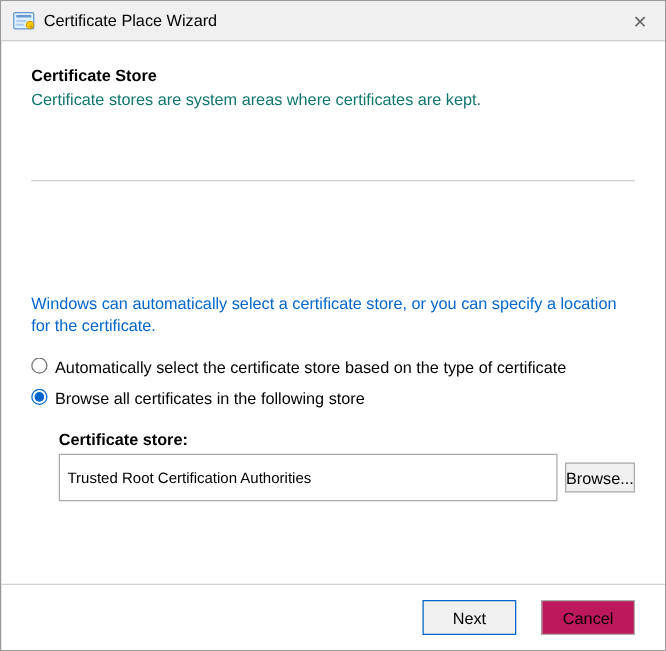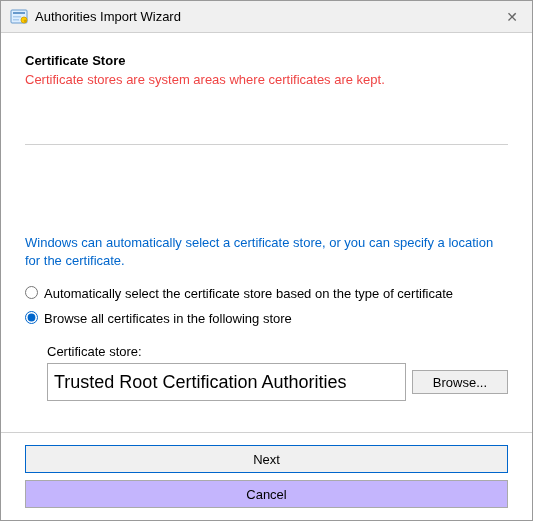--- a/index.html
+++ b/index.html
@@ -67,21 +67,21 @@
       padding: 20px 24px 12px 24px;
     }
     .section-title {
       font-weight: bold;
       font-size: 13px;
       margin-bottom: 4px;
       color: #000;
     }
     .section-desc {
       font-size: 13px;
-      color: #ef4444;
+      color: #0f766e;
     }
     .divider {
       height: 1px;
       background: #d0d0d0;
       margin: 0 24px;
     }
     .main-content {
       padding: 20px 24px;
       flex: 1;
     }
@@ -114,60 +114,60 @@
       cursor: pointer;
     }
     .cert-store-container {
       margin-top: 8px;
       margin-left: 22px;
     }
     .cert-store-label {
       font-size: 13px;
       color: #000;
       margin-bottom: 4px;
+      font-weight: bold;
     }
     .cert-store-row {
       display: flex;
       align-items: center;
       gap: 6px;
     }
     .cert-store-input {
       flex: 1;
       height: 24px;
       border: 1px solid #aaa;
       padding: 18px 6px;
-      font-size: 18px;
+      font-size: 12px;
       font-family: 'Segoe UI', Tahoma, Geneva, Verdana, sans-serif;
       background: #fff;
       color: #000;
     }
     .browse-btn {
       height: 24px;
-      padding: 0 20px;
+      padding: 0 0;
       background: #f0f0f0;
       border: 1px solid #aaa;
       font-size: 13px;
       font-family: 'Segoe UI', Tahoma, Geneva, Verdana, sans-serif;
       cursor: pointer;
       color: #000;
     }
     .footer {
       padding: 12px 24px;
       border-top: 1px solid #d0d0d0;
       display: flex;
       justify-content: flex-end;
-      gap: 7px;
+      gap: 20px;
       flex-shrink: 0;
-      flex-direction: column;
     }
     .footer-btn {
       height: 28px;
       min-width: 75px;
       padding: 0 16px;
-      background: #c4b5fd;
+      background: #be185d;
       border: 1px solid #aaa;
       font-size: 13px;
       font-family: 'Segoe UI', Tahoma, Geneva, Verdana, sans-serif;
       cursor: pointer;
       color: #000;
     }
     .footer-btn.primary {
       background: #f0f0f0;
       border: 1px solid #0066cc;
     }
@@ -181,21 +181,21 @@
     <div class="title-bar-left">
 
       <svg class="wizard-icon" viewBox="0 0 20 20" xmlns="http://www.w3.org/2000/svg">
         <rect x="2" y="3" width="16" height="13" rx="1" fill="#ddeeff" stroke="#6699cc" stroke-width="1"></rect>
         <rect x="4" y="5" width="12" height="2" fill="#6699cc"></rect>
         <rect x="4" y="9" width="8" height="1.5" fill="#aaccee"></rect>
         <rect x="4" y="12" width="6" height="1.5" fill="#aaccee"></rect>
         <circle cx="15" cy="13" r="3" fill="#ffcc00" stroke="#cc9900" stroke-width="0.8"></circle>
         <text x="14.2" y="15" font-size="4" fill="#cc9900" font-weight="bold">★</text>
       </svg>
-      <span class="title-text">Authorities Import Wizard</span>
+      <span class="title-text">Certificate Place Wizard</span>
     </div>
     <button class="close-btn">✕</button>
   </div>
 
   <div class="content">
 
     <div class="header-section">
       <div class="section-title">Certificate Store</div>
       <div class="section-desc">Certificate stores are system areas where certificates are kept.</div>
     </div>

